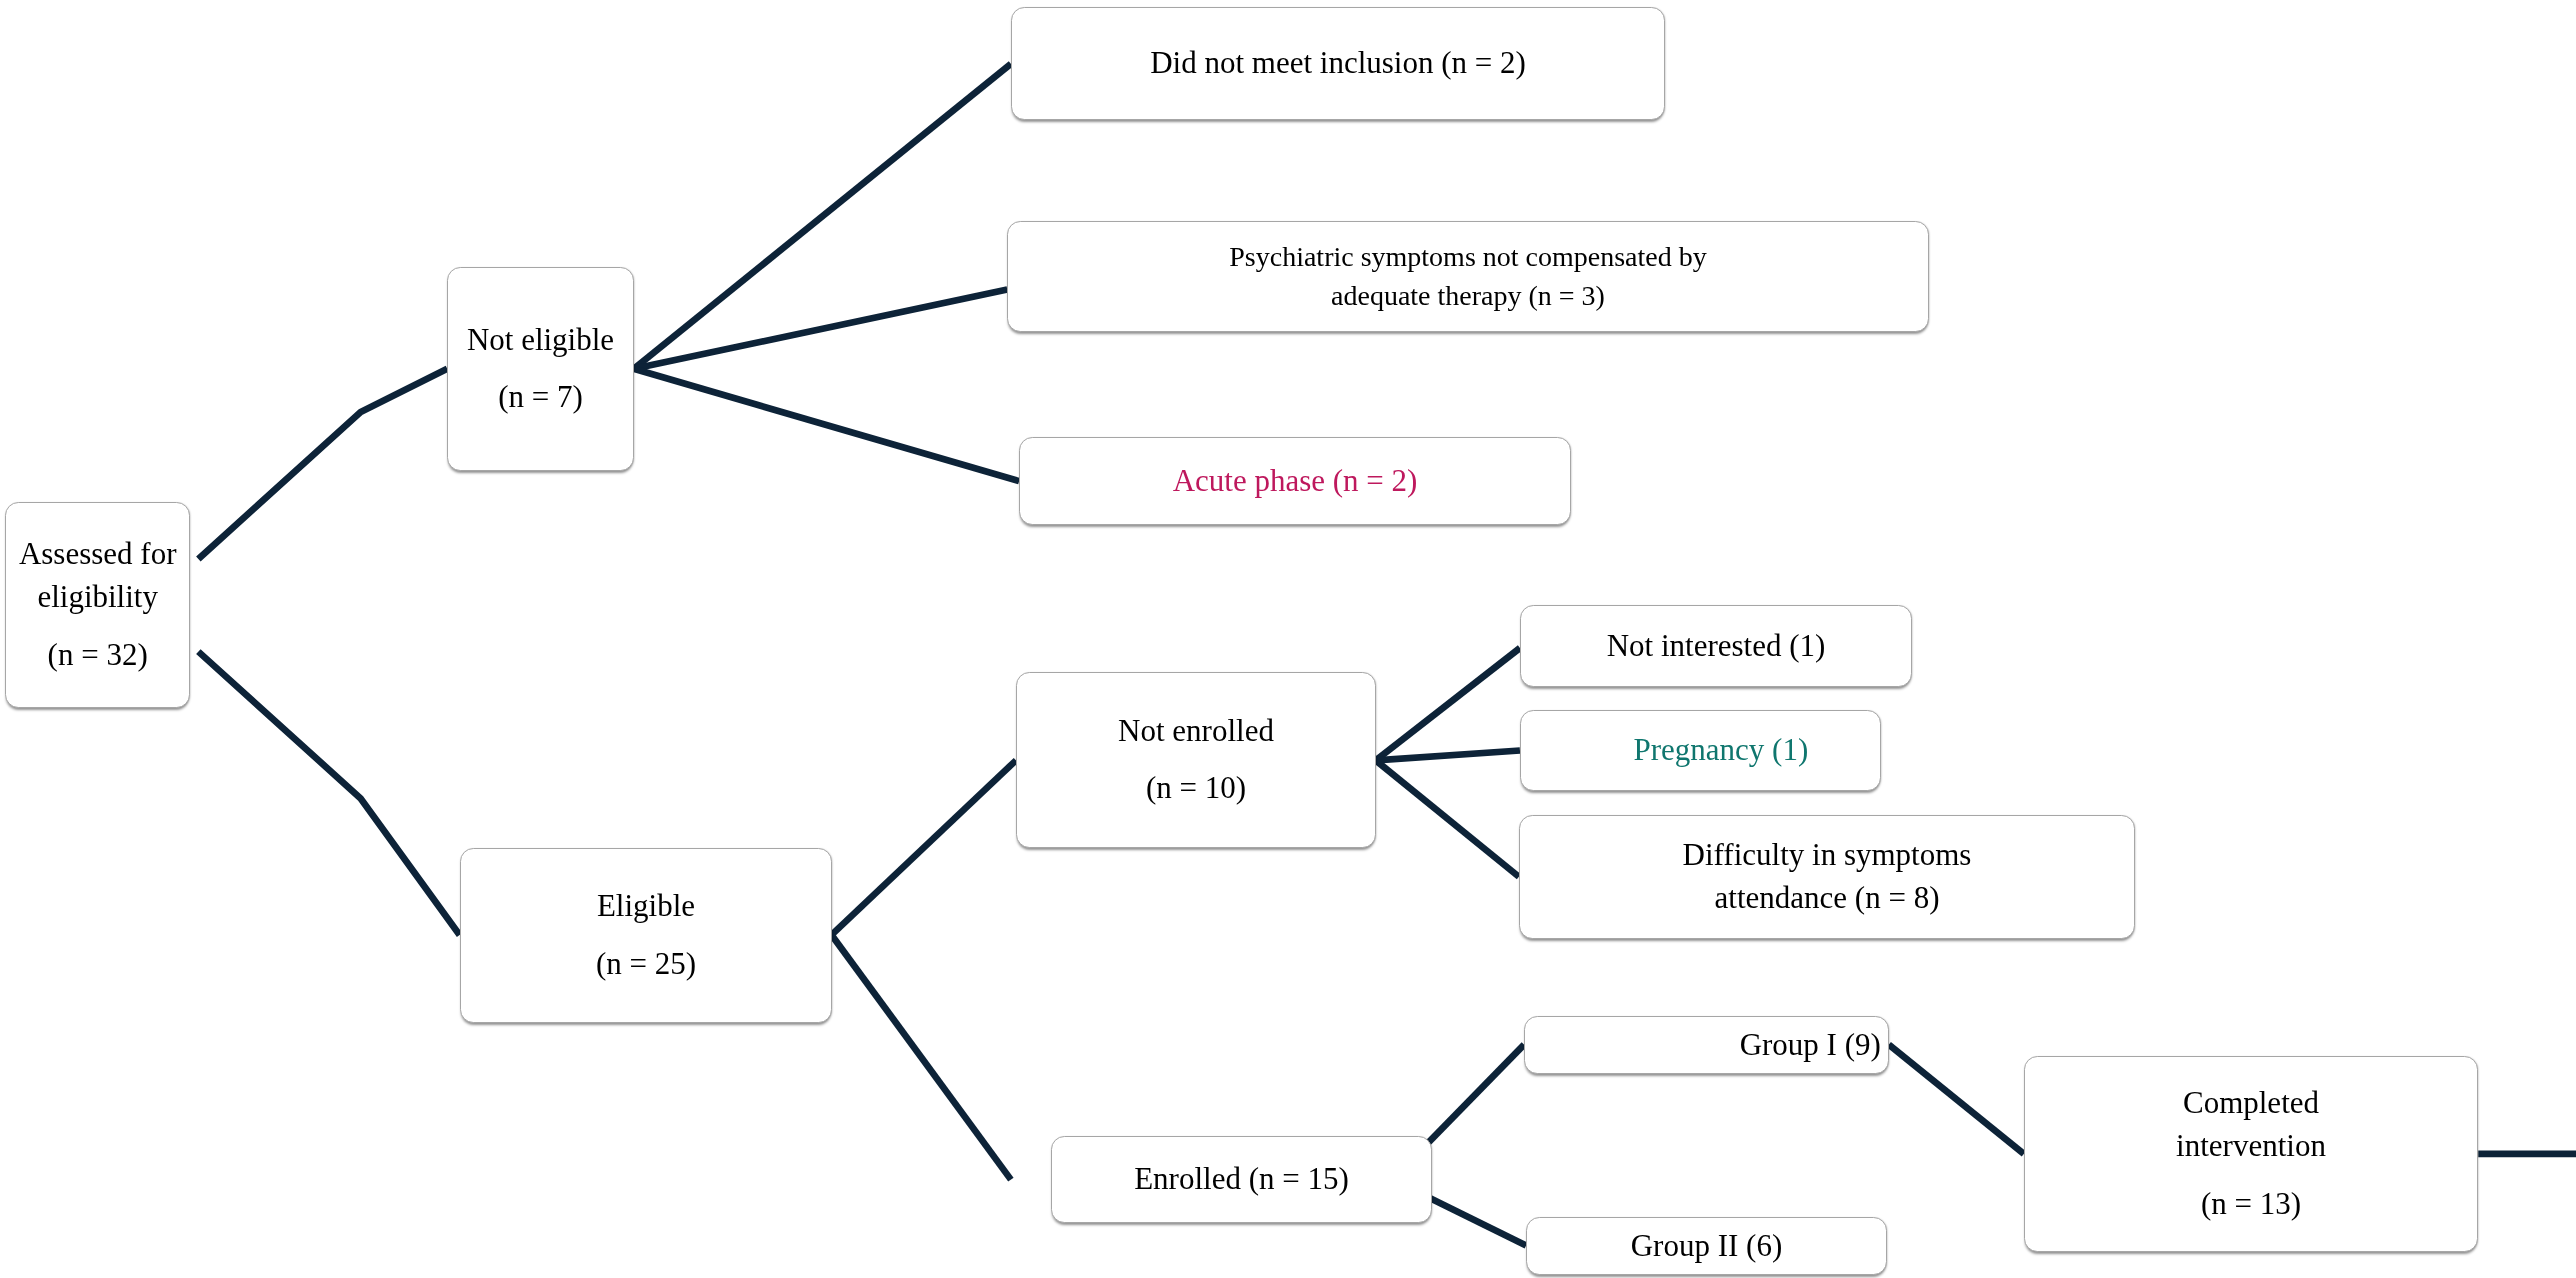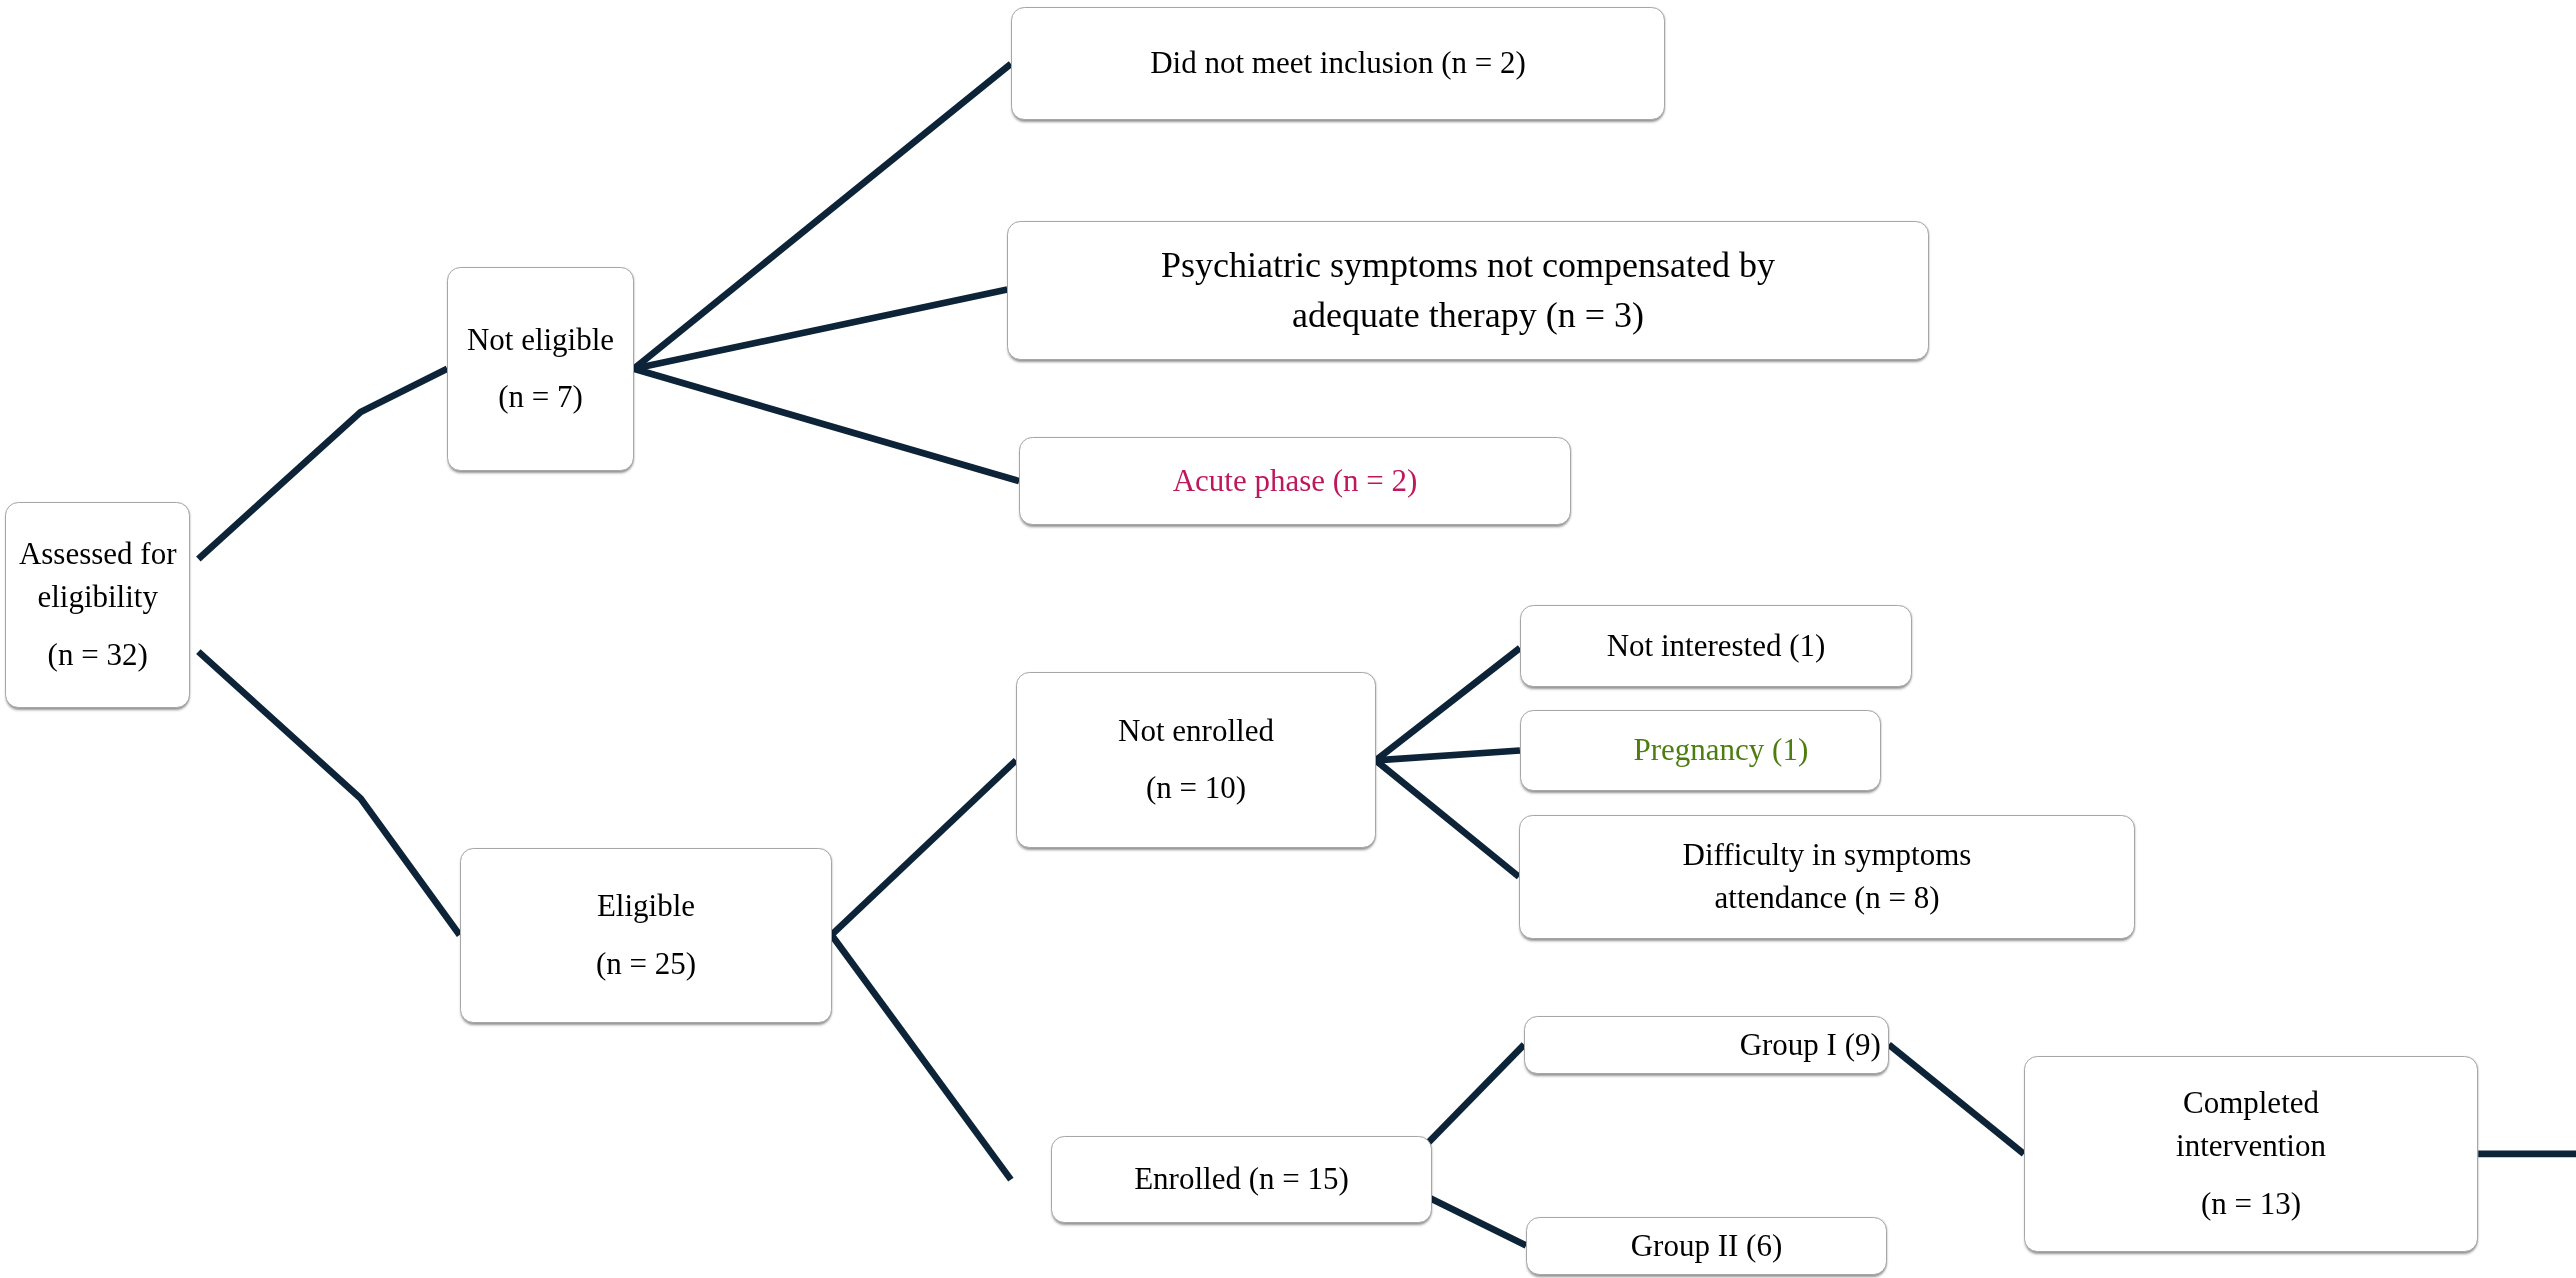--- a/index.html
+++ b/index.html
@@ -75,41 +75,41 @@
         <span class="ln">(n = 32)</span>
       </div>
       <div class="node" style="left: 447px; top: 267px; width: 187px; height: 204px; border-color: rgb(166, 166, 166); background: rgb(255, 255, 255); color: rgb(0, 0, 0); font-size: 31px;">
         <span class="ln">Not eligible</span>
         <span class="gap"></span>
         <span class="ln">(n = 7)</span>
       </div>
       <div class="node" style="left: 1011px; top: 7.2px; width: 654px; height: 113px; border-color: rgb(166, 166, 166); background: rgb(255, 255, 255); color: rgb(0, 0, 0); font-size: 31px;">
         <span class="ln">Did not meet inclusion (n = 2)</span>
       </div>
-      <div class="node" style="left: 1007px; top: 221px; width: 922px; height: 139px; border-color: rgb(166, 166, 166); background: rgb(255, 255, 255); color: rgb(0, 0, 0); font-size: 36px;">
+      <div class="node" style="left: 1007px; top: 221px; width: 922px; height: 111px; border-color: rgb(166, 166, 166); background: rgb(255, 255, 255); color: rgb(0, 0, 0); font-size: 28px;">
         <span class="ln">Psychiatric symptoms not compensated by</span>
         <span class="ln">adequate therapy (n = 3)</span>
       </div>
       <div class="node" style="left: 1019px; top: 437px; width: 552px; height: 88px; border-color: rgb(166, 166, 166); background: rgb(255, 255, 255); color: #be185d; font-size: 31px;">
         <span class="ln">Acute phase (n = 2)</span>
       </div>
       <div class="node" style="left: 460px; top: 848px; width: 372px; height: 175px; border-color: rgb(166, 166, 166); background: rgb(255, 255, 255); color: rgb(0, 0, 0); font-size: 31px;">
         <span class="ln">Eligible</span>
         <span class="gap"></span>
         <span class="ln">(n = 25)</span>
       </div>
       <div class="node" style="left: 1016px; top: 672px; width: 360px; height: 176px; border-color: rgb(166, 166, 166); background: rgb(255, 255, 255); color: rgb(0, 0, 0); font-size: 31px;">
         <span class="ln">Not enrolled</span>
         <span class="gap"></span>
         <span class="ln">(n = 10)</span>
       </div>
       <div class="node" style="left: 1520px; top: 605px; width: 392px; height: 82px; border-color: rgb(166, 166, 166); background: rgb(255, 255, 255); color: rgb(0, 0, 0); font-size: 31px; justify-content: center;">
         <span class="ln">Not interested (1)</span>
       </div>
-      <div class="node" style="left: 1520px; top: 710px; width: 361px; height: 81px; border-color: rgb(166, 166, 166); background: rgb(255, 255, 255); color: #4d7c0f; font-size: 31px; padding-left: 48px;">
+      <div class="node" style="left: 1520px; top: 710px; width: 361px; height: 81px; border-color: rgb(166, 166, 166); background: rgb(255, 255, 255); color: #0f766e; font-size: 31px; padding-left: 48px;">
         <span class="ln">Pregnancy (1)</span>
       </div>
       <div class="node" style="left: 1519px; top: 815px; width: 616px; height: 124px; border-color: rgb(166, 166, 166); background: rgb(255, 255, 255); color: rgb(0, 0, 0); font-size: 31px;">
         <span class="ln">Difficulty in symptoms</span>
         <span class="ln">attendance (n = 8)</span>
       </div>
       <div class="node" style="left: 1051px; top: 1136px; width: 381px; height: 87px; border-color: rgb(166, 166, 166); background: rgb(255, 255, 255); color: rgb(0, 0, 0); font-size: 31px;">
         <span class="ln">Enrolled (n = 15)</span>
       </div>
       <div class="node" style="left: 1524px; top: 1016px; width: 365px; height: 58px; border-color: rgb(166, 166, 166); background: rgb(255, 255, 255); color: rgb(0, 0, 0); font-size: 31px; align-items: flex-end;">

